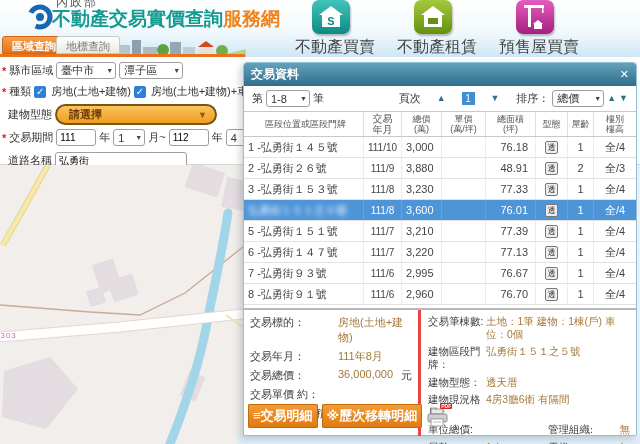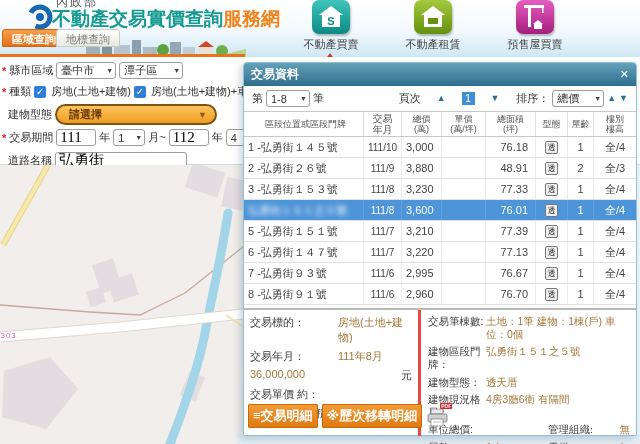--- a/index.html
+++ b/index.html
@@ -12,47 +12,47 @@
   .logo { position:absolute; left:26px; top:2px; }
   .brand { position:absolute; left:52px; top:-4px; line-height:1.05; white-space:nowrap; }
   .brand .ministry { font-size:12px; color:#555; letter-spacing:2px; display:block; margin-left:4px; }
   .brand .t-main { font-size:19px; font-weight:bold; color:#149a90; }
   .brand .t-suffix { font-size:19px; font-weight:bold; color:#f0841c; }
   .apps { position:absolute; left:295px; top:0; display:flex; gap:30px; }
   .app { width:72px; text-align:center; position:relative; }
   .app-icon { width:38px; height:34px; margin:0 auto; border-radius:7px; position:relative;
     box-shadow:1px 2px 2px rgba(0,0,0,.25); }
   .app-icon svg { position:absolute; left:0; top:0; }
-  .app-label { font-size:11px; color:#444; margin-top:3px; white-space:nowrap; }
+  .app-label { font-size:16px; color:#444; margin-top:3px; white-space:nowrap; }
   .app-pointer { position:absolute; left:30px; bottom:-8px; width:0; height:0;
     border-left:5px solid transparent; border-right:5px solid transparent;
     border-bottom:7px solid #cc3b1d; }
   .skyline { position:absolute; left:86px; bottom:0; }
 
   
-  .tabbar { position:absolute; left:0; top:29px; width:245px; height:21px; }
+  .tabbar { position:absolute; left:0; top:36px; width:245px; height:21px; }
   .tab { position:absolute; top:0; height:18px; padding:2px 9px; font-size:11px;
     border-radius:3px 3px 0 0; cursor:pointer; }
   .tab.active { left:2px; background:linear-gradient(#f6a04c,#e4711c); color:#fff; font-weight:bold;
     border:1px solid #d2650f; }
   .tab.inactive { left:56px; background:linear-gradient(#ffffff,#e9e9e2); color:#777;
     border:1px solid #c9c9bd; }
   .tab-underline { position:absolute; left:0; top:54px; width:245px; height:3px; background:#e8731c; }
 
   
   .form-area { position:absolute; left:0; top:57px; width:640px; height:108px; background:#fff;
     border-bottom:1px solid #d7d7d7; font-size:11px; color:#333; }
   .frow { position:absolute; left:2px; white-space:nowrap; display:flex; align-items:center; gap:3px; }
   .req { color:#e01818; font-weight:bold; }
   .flabel { color:#333; }
   .sel { position:relative; display:inline-flex; align-items:center; border:1px solid #9e9e9e;
     border-radius:3px; background:#fff; height:17px; padding:0 13px 0 4px; font-size:11px; cursor:pointer; }
   .sel .arr { position:absolute; right:2px; top:4px; font-size:7px; color:#444; }
-  .inp { border:1px solid #9e9e9e; border-radius:3px; height:17px; font-size:15px; padding:0 3px;
-    font-family:Liberation Serif, serif; }
+  .inp { border:1px solid #9e9e9e; border-radius:3px; height:17px; font-size:10px; padding:0 3px;
+    font-family:Liberation Sans, sans-serif; }
   .cb { display:inline-block; width:12px; height:12px; border-radius:2px; margin-right:2px;
     vertical-align:-2px; text-align:center; line-height:12px; cursor:pointer; }
   .cb.on { background:#2f7ed8; color:#fff; font-size:10px; font-weight:bold; }
   .cb.off { background:#fff; border:1px solid #8a8a8a; }
   .pill { display:inline-flex; align-items:center; width:162px; height:21px;
     background:linear-gradient(#fbc35e,#f09d22); border:2px solid #7c5512; border-radius:12px;
     padding:0 12px; color:#6b3c0a; font-weight:bold; cursor:pointer; position:relative; }
   .pill .mark { position:absolute; right:8px; font-size:9px; color:#8a5a14; }
 
   
@@ -453,20 +453,21 @@
     <div class="d-left">
       <div class="drow">
           <span class="dlabel">交易標的：</span>
           <span class="dvalue">房地(土地+建物)</span>
         </div>
       <div class="drow">
           <span class="dlabel">交易年月：</span>
           <span class="dvalue">111年8月</span>
         </div>
       <div class="drow">
+          <span class="dlabel">交易總價：</span>
           <span class="dvalue">36,000,000</span>
           <span class="dunit">元</span>
         </div>
       <div class="drow">
           <span class="dlabel">交易單價 約：</span>
           <span class="dvalue"></span>
         </div>
       <div class="drow">
           <span class="dlabel">建物移轉總面積：</span>
           <span class="dvalue">76.01</span>

